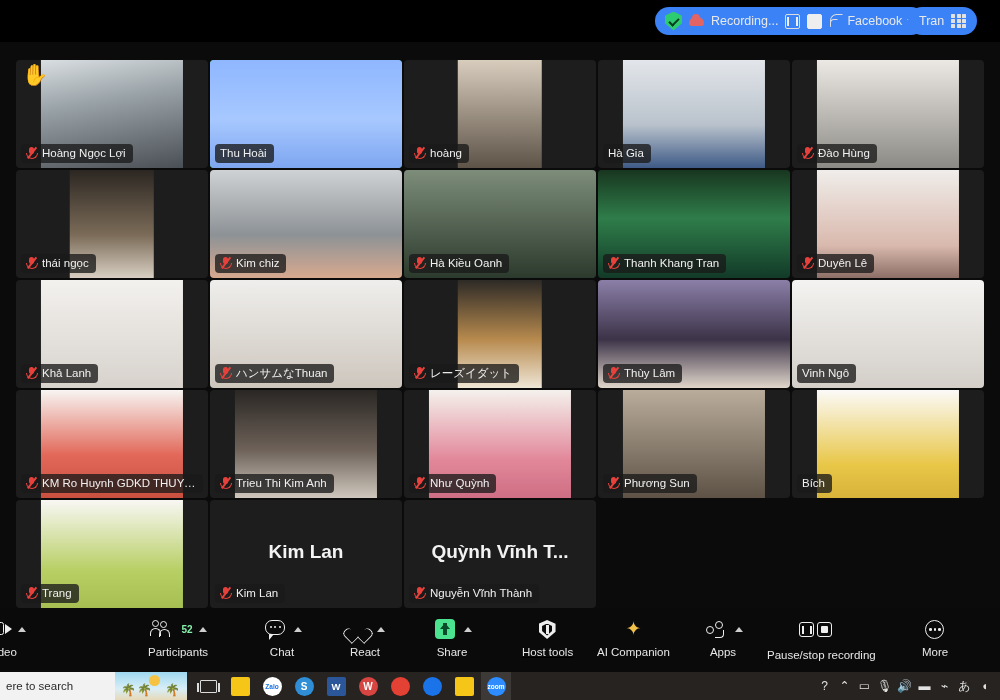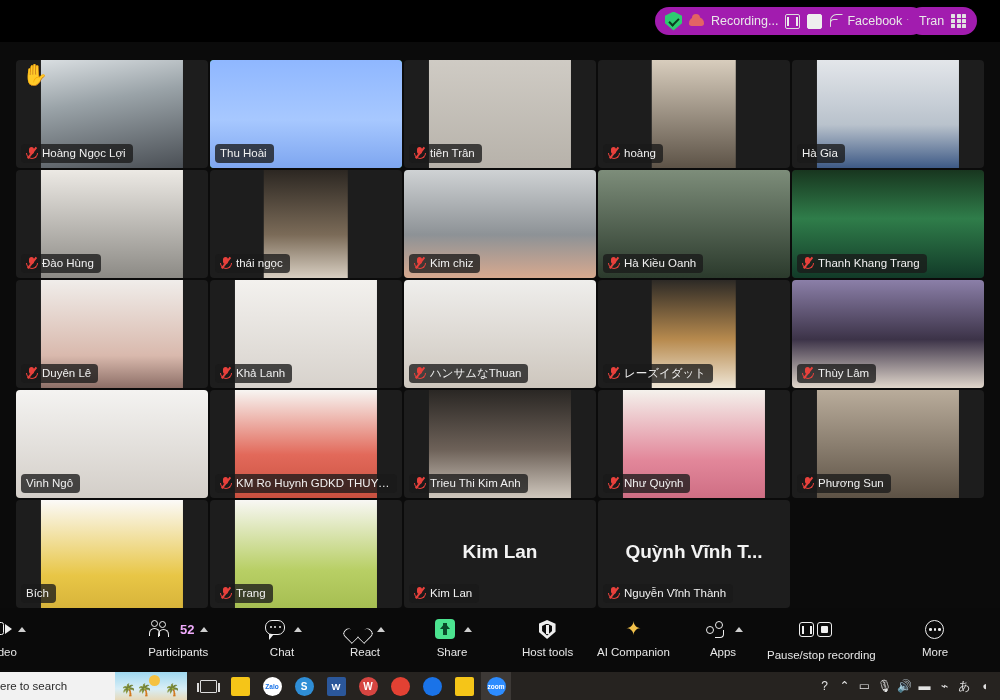--- a/index.html
+++ b/index.html
@@ -10,21 +10,21 @@
   }
   #app{ position:relative; width:1000px; height:700px; background:#0b0b0b; }
 
   
   .topbar{
     position:absolute; left:0; top:0; width:1000px; height:42px;
     background:#000;
   }
   .top-pill{
     position:absolute; top:7px; height:28px;
-    background:#a21caf; border-radius:14px;
+    background:#3b82f6; border-radius:14px;
     display:flex; align-items:center; gap:7px; padding:0 10px;
   }
   .pill-rec{ left:655px; }
   .pill-view{ left:908px; padding:0 11px; }
   .shield{
     width:17px;height:19px;background:#2ecc71;
     clip-path:polygon(50% 0,100% 22%,100% 62%,50% 100%,0 62%,0 22%);
     position:relative; flex:none;
   }
   .shield:after{
@@ -166,21 +166,21 @@
   .icn{ position:relative; width:26px; height:22px; }
 
   .ic-video{ position:absolute;left:0;top:4px;width:18px;height:13px;border:1.8px solid #eee;border-radius:2.5px; }
   .ic-video:after{ content:"";position:absolute;left:18px;top:1px;border-top:5px solid transparent;border-bottom:5px solid transparent;border-left:7px solid #eee; }
 
   .ic-ppl{ position:absolute;left:2px;top:2px;width:22px;height:18px; }
   .ic-ppl b{ position:absolute;width:7px;height:7px;border:1.7px solid #eee;border-radius:50%;background:transparent; }
   .ic-ppl b.a{ left:1px;top:0; } .ic-ppl b.b{ left:9px;top:1px; }
   .ic-ppl s{ position:absolute;width:11px;height:8px;border:1.7px solid #eee;border-bottom:none;border-radius:6px 6px 0 0; }
   .ic-ppl s.a{ left:-1px;top:8px; } .ic-ppl s.b{ left:8px;top:9px; }
-  .count{ color:#f0abfc;font-size:13px;font-weight:bold; }
+  .count{ color:#86efac;font-size:10px;font-weight:bold; }
 
   .ic-chat{ position:absolute;left:3px;top:2px;width:20px;height:15px;border:1.8px solid #eee;border-radius:7px; }
   .ic-chat:after{ content:"";position:absolute;left:3px;top:13px;border-left:5px solid #eee;border-bottom:6px solid transparent; }
   .ic-chat i{ position:absolute;top:5px;width:2.4px;height:2.4px;background:#eee;border-radius:50%; }
   .ic-chat i.d1{left:3.5px;} .ic-chat i.d2{left:8px;} .ic-chat i.d3{left:12.5px;}
 
   .ic-heart{ position:absolute;left:4px;top:4px;width:17px;height:15px; }
   .ic-heart:before,.ic-heart:after{
     content:"";position:absolute;top:0;width:9px;height:13px;
     border:1.8px solid #eee;border-radius:9px 9px 0 0;
@@ -220,21 +220,21 @@
   .ic-more i{ position:absolute;top:7px;width:2.6px;height:2.6px;background:#eee;border-radius:50%; }
   .ic-more i.d1{left:3px;} .ic-more i.d2{left:7.5px;} .ic-more i.d3{left:12px;}
 
   
   .taskbar{
     position:absolute; left:0; bottom:0; width:1000px; height:28px;
     background:#262320; display:flex; align-items:center;
   }
   .search{
     width:187px; height:28px; background:#f2f2f2; display:flex; align-items:center;
-    position:relative; overflow:hidden;
+    padding-left:6px; position:relative; overflow:hidden;
   }
   .search-txt{ color:#2a2a2a; font-size:11.5px; white-space:nowrap; }
   .search-art{
     position:absolute;right:0;top:0;width:72px;height:28px;
     background:linear-gradient(180deg,#9fd8ef 0%,#d8eef7 60%,#e7d9b8 100%);
   }
   .search-art .sun{ position:absolute;left:34px;top:3px;width:11px;height:11px;background:#f5c242;border-radius:50%; }
   .search-art .palm{ position:absolute;bottom:3px;font-size:12px;color:#2f7d46; }
   .search-art .p1{left:6px;} .search-art .p2{left:22px;} .search-art .p3{left:50px;}
   .tb-ico{
@@ -299,29 +299,20 @@
           <span class="nm">Hoàng Ngọc Lợi</span>
         </div>
       </div>
       <div class="tile active">
         <div class="vid wide f2"></div>
         <div class="namechip">
           <span class="nm">Thu Hoài</span>
         </div>
       </div>
       <div class="tile">
-        <div class="vid mid f3"></div>
-        <div class="namechip">
-          <span class="micmute">
-            <i></i>
-          </span>
-          <span class="nm">tiên Trân</span>
-        </div>
-      </div>
-      <div class="tile">
         <div class="vid narrow f4"></div>
         <div class="namechip">
           <span class="micmute">
             <i></i>
           </span>
           <span class="nm">hoàng</span>
         </div>
       </div>
       <div class="tile">
         <div class="vid mid f5"></div>
@@ -364,21 +355,21 @@
           </span>
           <span class="nm">Hà Kiều Oanh</span>
         </div>
       </div>
       <div class="tile">
         <div class="vid wide f10"></div>
         <div class="namechip">
           <span class="micmute">
             <i></i>
           </span>
-          <span class="nm">Thanh Khang Trang</span>
+          <span class="nm">Thanh Khang Tran</span>
         </div>
       </div>
       <div class="tile">
         <div class="vid mid f11"></div>
         <div class="namechip">
           <span class="micmute">
             <i></i>
           </span>
           <span class="nm">Duyên Lê</span>
         </div>

